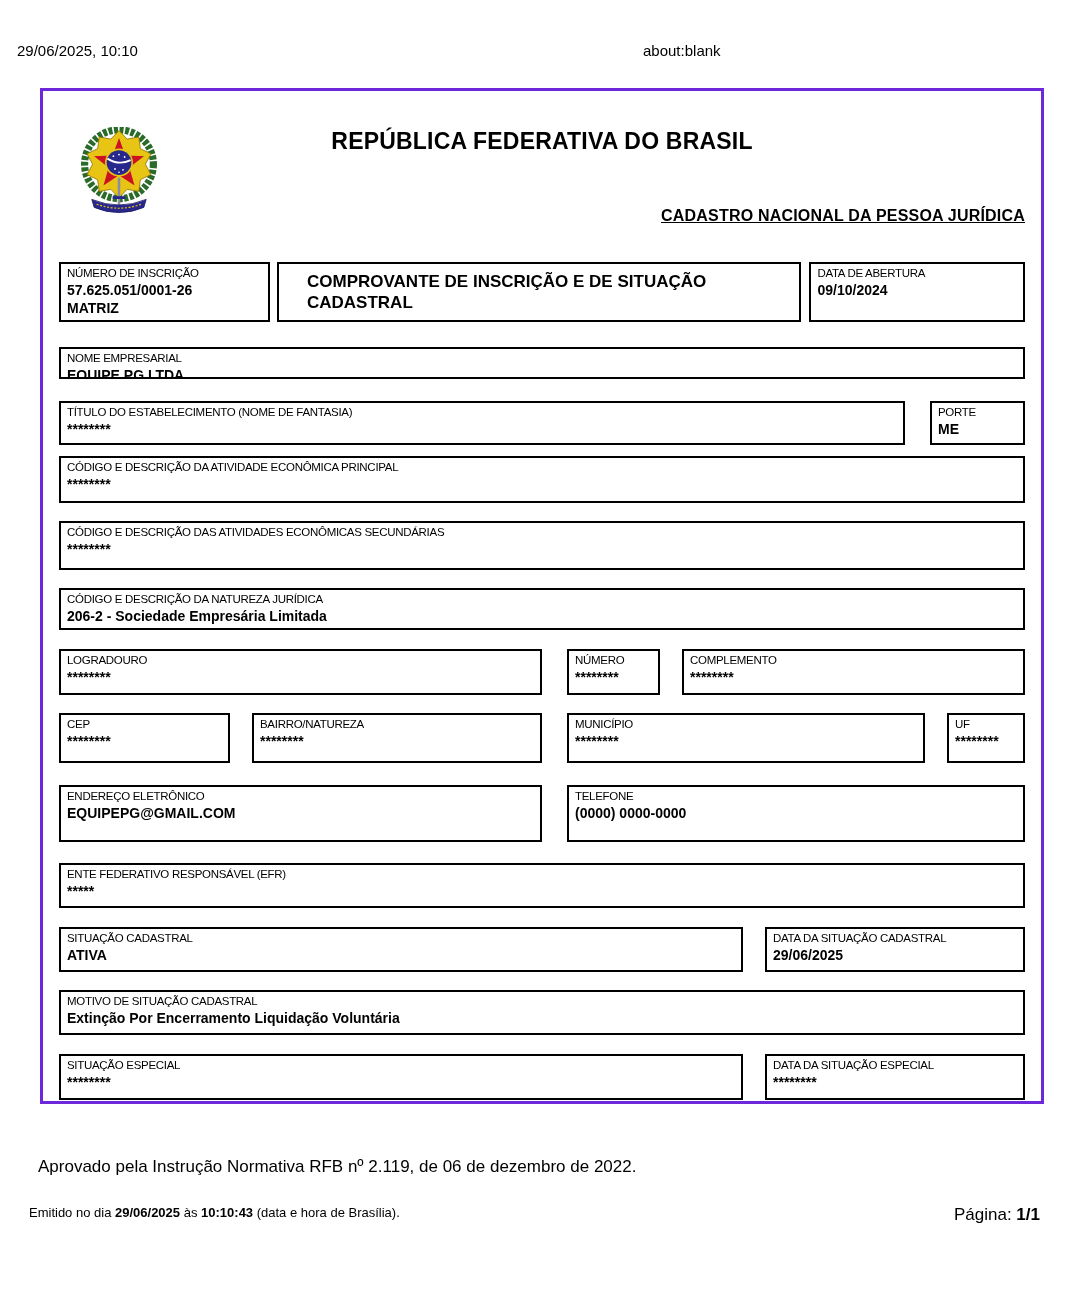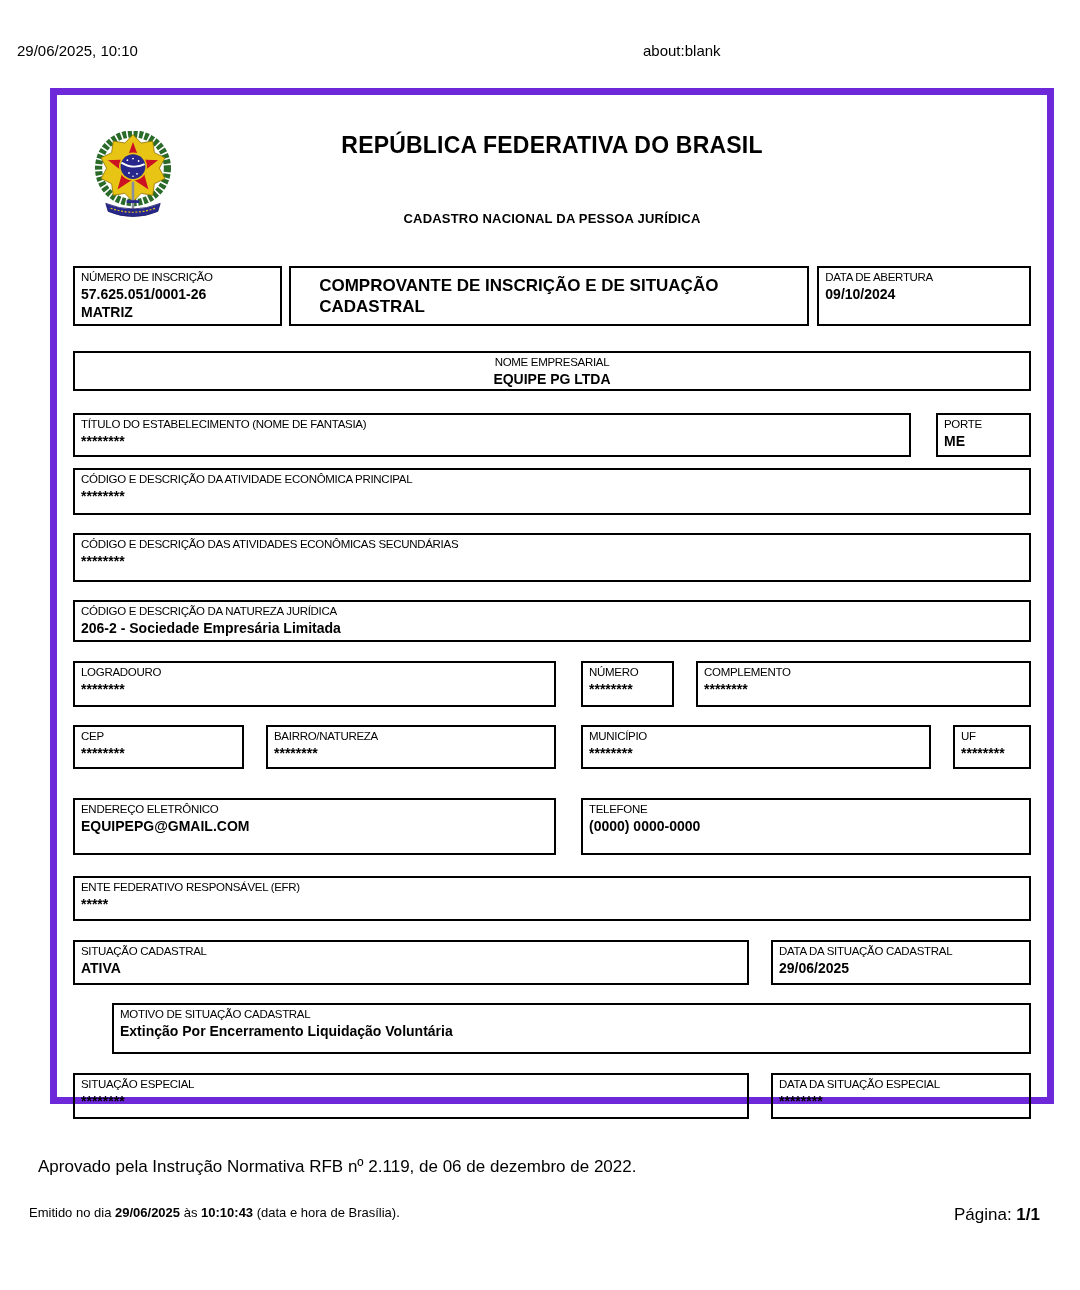--- a/index.html
+++ b/index.html
@@ -2,44 +2,44 @@
 <html><head>
 <meta charset="utf-8">
 <style>
   * { margin:0; padding:0; box-sizing:border-box; }
   html,body { width:1080px; height:1290px; background:#ffffff; font-family:"Liberation Sans", sans-serif; color:#000; }
   .page { position:relative; width:1080px; height:1290px; overflow:hidden; }
 
   .browser-datetime { position:absolute; left:17px; top:42px; font-size:15px; }
   .browser-url { position:absolute; left:643px; top:42px; font-size:15px; }
 
-  .frame { position:absolute; left:50px; top:88px; width:1004px; height:1016px; border:7px solid #6d28d9; padding:0 16px; }
+  .frame { position:absolute; left:40px; top:88px; width:1004px; height:1016px; border:3px solid #6d28d9; padding:0 16px; }
 
   .doc-header { position:relative; height:171px; }
   .emblem { position:absolute; left:20px; top:36px; }
   .title1 { text-align:center; padding-top:37px; font-size:23px; font-weight:bold; letter-spacing:0.2px; }
-  .title2 { text-align:center; padding-top:52px; font-size:13px; font-weight:bold; letter-spacing:0.2px; }
+  .title2 { text-align:right; padding-top:52px; font-size:16px; font-weight:bold; letter-spacing:0.2px;text-decoration:underline; }
 
   .row { display:flex; }
   .fbox { border:2px solid #000; padding:2px 6px 0 6px; overflow:hidden; }
   .flabel { font-size:11.5px; letter-spacing:-0.3px; line-height:1.3; white-space:nowrap; }
   .fvalue { font-size:14px; font-weight:bold; line-height:1.3; white-space:nowrap; }
 
   .r1 { height:60px; margin-bottom:25px; }
-  .r2 { height:40px; margin-bottom:22px;text-align:center; }
+  .r2 { height:32px; margin-bottom:22px; }
   .r3 { height:44px; margin-bottom:11px; }
   .r4 { height:47px; margin-bottom:18px; }
   .r5 { height:49px; margin-bottom:18px; }
   .r6 { height:42px; margin-bottom:19px; }
   .r7 { height:46px; margin-bottom:18px; }
-  .r8 { height:44px; margin-bottom:29px; }
+  .r8 { height:50px; margin-bottom:22px; }
   .r9 { height:57px; margin-bottom:21px; }
   .r10 { height:45px; margin-bottom:19px; }
   .r11 { height:45px; margin-bottom:18px; }
-  .r12 { height:51px; margin-bottom:19px;margin-left:39px; }
+  .r12 { height:45px; margin-bottom:19px; }
   .r13 { height:46px; }
   .row .fbox { height:100%; }
   .full { width:100%; }
   .grow { flex:1 1 auto; }
 
   .certbox { display:flex; align-items:center; justify-content:center; text-align:left;
              font-size:17px; font-weight:bold; padding:0 28px; line-height:1.25; }
 
   .w230 { width:230px; } .w235 { width:235px; } .w95 { width:95px; }
   .w483 { width:483px; } .w93 { width:93px; } .w171 { width:171px; }

